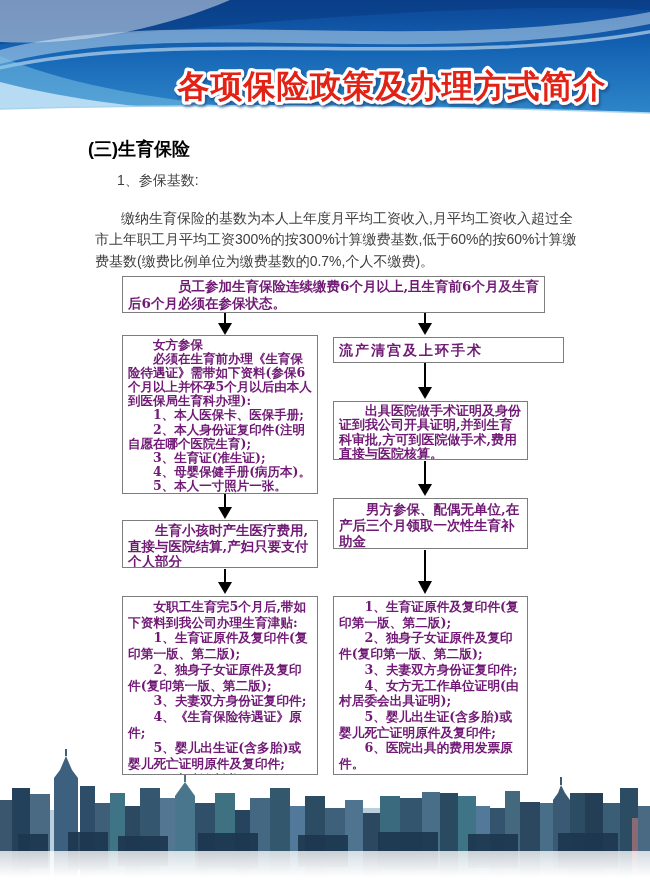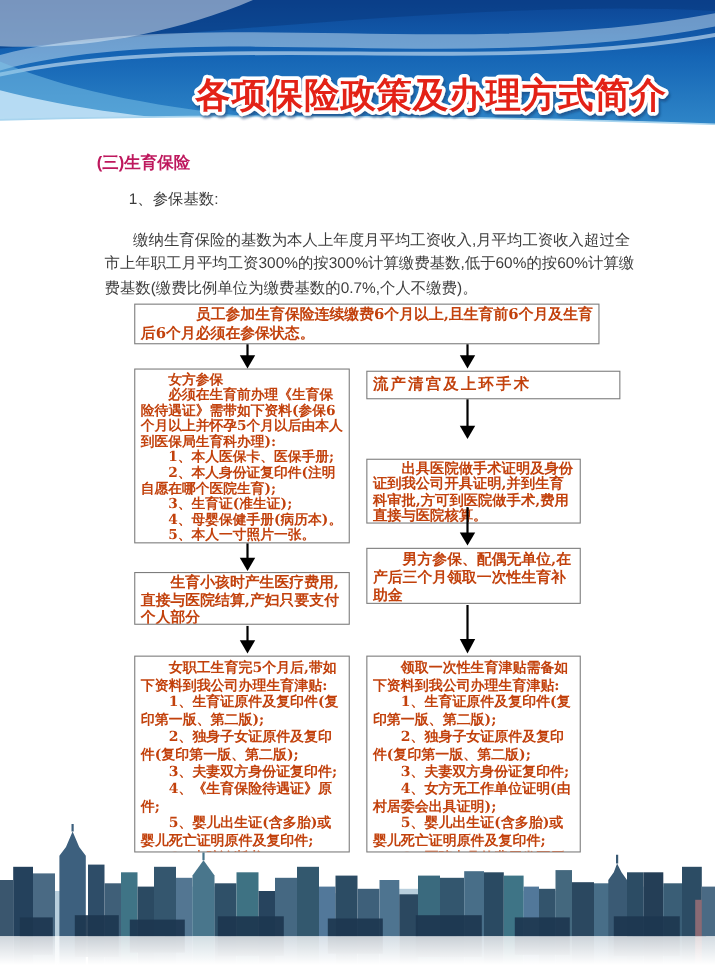--- a/index.html
+++ b/index.html
@@ -6,39 +6,39 @@
   #page{position:relative;width:650px;height:882px;background:#ffffff;overflow:hidden;
         font-family:"Liberation Sans",sans-serif;margin:0 auto;}
 
   
   .banner{position:absolute;left:0;top:0;width:650px;height:120px;}
   .banner svg{display:block;}
 
   
   .section{position:absolute;left:79px;top:140px;width:517px;color:#3d3d3d;
            font-size:14px;line-height:21.5px;}
-  .sec-heading{color:#be185d;font-weight:bold;font-size:15px;line-height:18px;
+  .sec-heading{color:#000000;font-weight:bold;font-size:18px;line-height:18px;
                padding-left:9px;margin:0 0 5px 0;}
   .sec-item{text-indent:26px;margin:12px;}
   .sec-para{text-indent:26px;margin:16px;}
 
   
   .flow-box{position:absolute;background:#ffffff;border:1px solid #7d7d7d;
-            font-family:"DejaVu Serif",serif;font-weight:bold;color:#c2410c;
+            font-family:"DejaVu Serif",serif;font-weight:bold;color:#701a75;
             padding:2px 5px 2px 5px;box-sizing:border-box;overflow:hidden;}
   .flow-box .para{text-indent:2em;margin:0;}
   #topBox{left:122px;top:276px;width:423px;height:37px;font-size:13.5px;line-height:16.5px;padding-top:1px;}
   #topBox .para{text-indent:50px;}
   #L1{left:122px;top:335px;width:196px;height:159px;font-size:12.5px;line-height:14.1px;}
   #L2{left:122px;top:520px;width:196px;height:48px;font-size:13.5px;line-height:15.6px;}
   #L3{left:122px;top:596px;width:196px;height:179px;font-size:12.7px;line-height:15.7px;}
   #R1{left:333px;top:337px;width:231px;height:26px;font-size:14px;line-height:21px;
       text-align:left;letter-spacing:2px;}
   #R1 .para{text-indent:0;}
-  #R2{left:333px;top:401px;width:195px;height:59px;font-size:13px;line-height:14.3px;margin-top:16px;}
+  #R2{left:333px;top:401px;width:195px;height:59px;font-size:13px;line-height:14.3px;}
   #R3{left:333px;top:498px;width:195px;height:51px;font-size:13.5px;line-height:16.2px;}
   #R4{left:333px;top:596px;width:195px;height:179px;font-size:12.7px;line-height:15.7px;}
 
   .arrows{position:absolute;left:0;top:0;width:650px;height:882px;pointer-events:none;}
 
   
   .skyline{position:absolute;left:0;top:748px;width:650px;height:134px;}
 </style>
 </head>
 <body>
@@ -109,21 +109,20 @@
   <div class="flow-box" id="R1">
       <div class="para">流产清宫及上环手术</div>
     </div>
   <div class="flow-box" id="R2">
       <div class="para">出具医院做手术证明及身份证到我公司开具证明,并到生育科审批,方可到医院做手术,费用直接与医院核算。</div>
     </div>
   <div class="flow-box" id="R3">
       <div class="para">男方参保、配偶无单位,在产后三个月领取一次性生育补助金</div>
     </div>
   <div class="flow-box" id="R4">
-      <div class="para">领取一次性生育津贴需备如下资料到我公司办理生育津贴:</div>
       <div class="para">1、生育证原件及复印件(复印第一版、第二版);</div>
       <div class="para">2、独身子女证原件及复印件(复印第一版、第二版);</div>
       <div class="para">3、夫妻双方身份证复印件;</div>
       <div class="para">4、女方无工作单位证明(由村居委会出具证明);</div>
       <div class="para">5、婴儿出生证(含多胎)或婴儿死亡证明原件及复印件;</div>
       <div class="para">6、医院出具的费用发票原件。</div>
     </div>
 
   <svg class="arrows" viewBox="0 0 650 882" xmlns="http://www.w3.org/2000/svg">
     <g>

